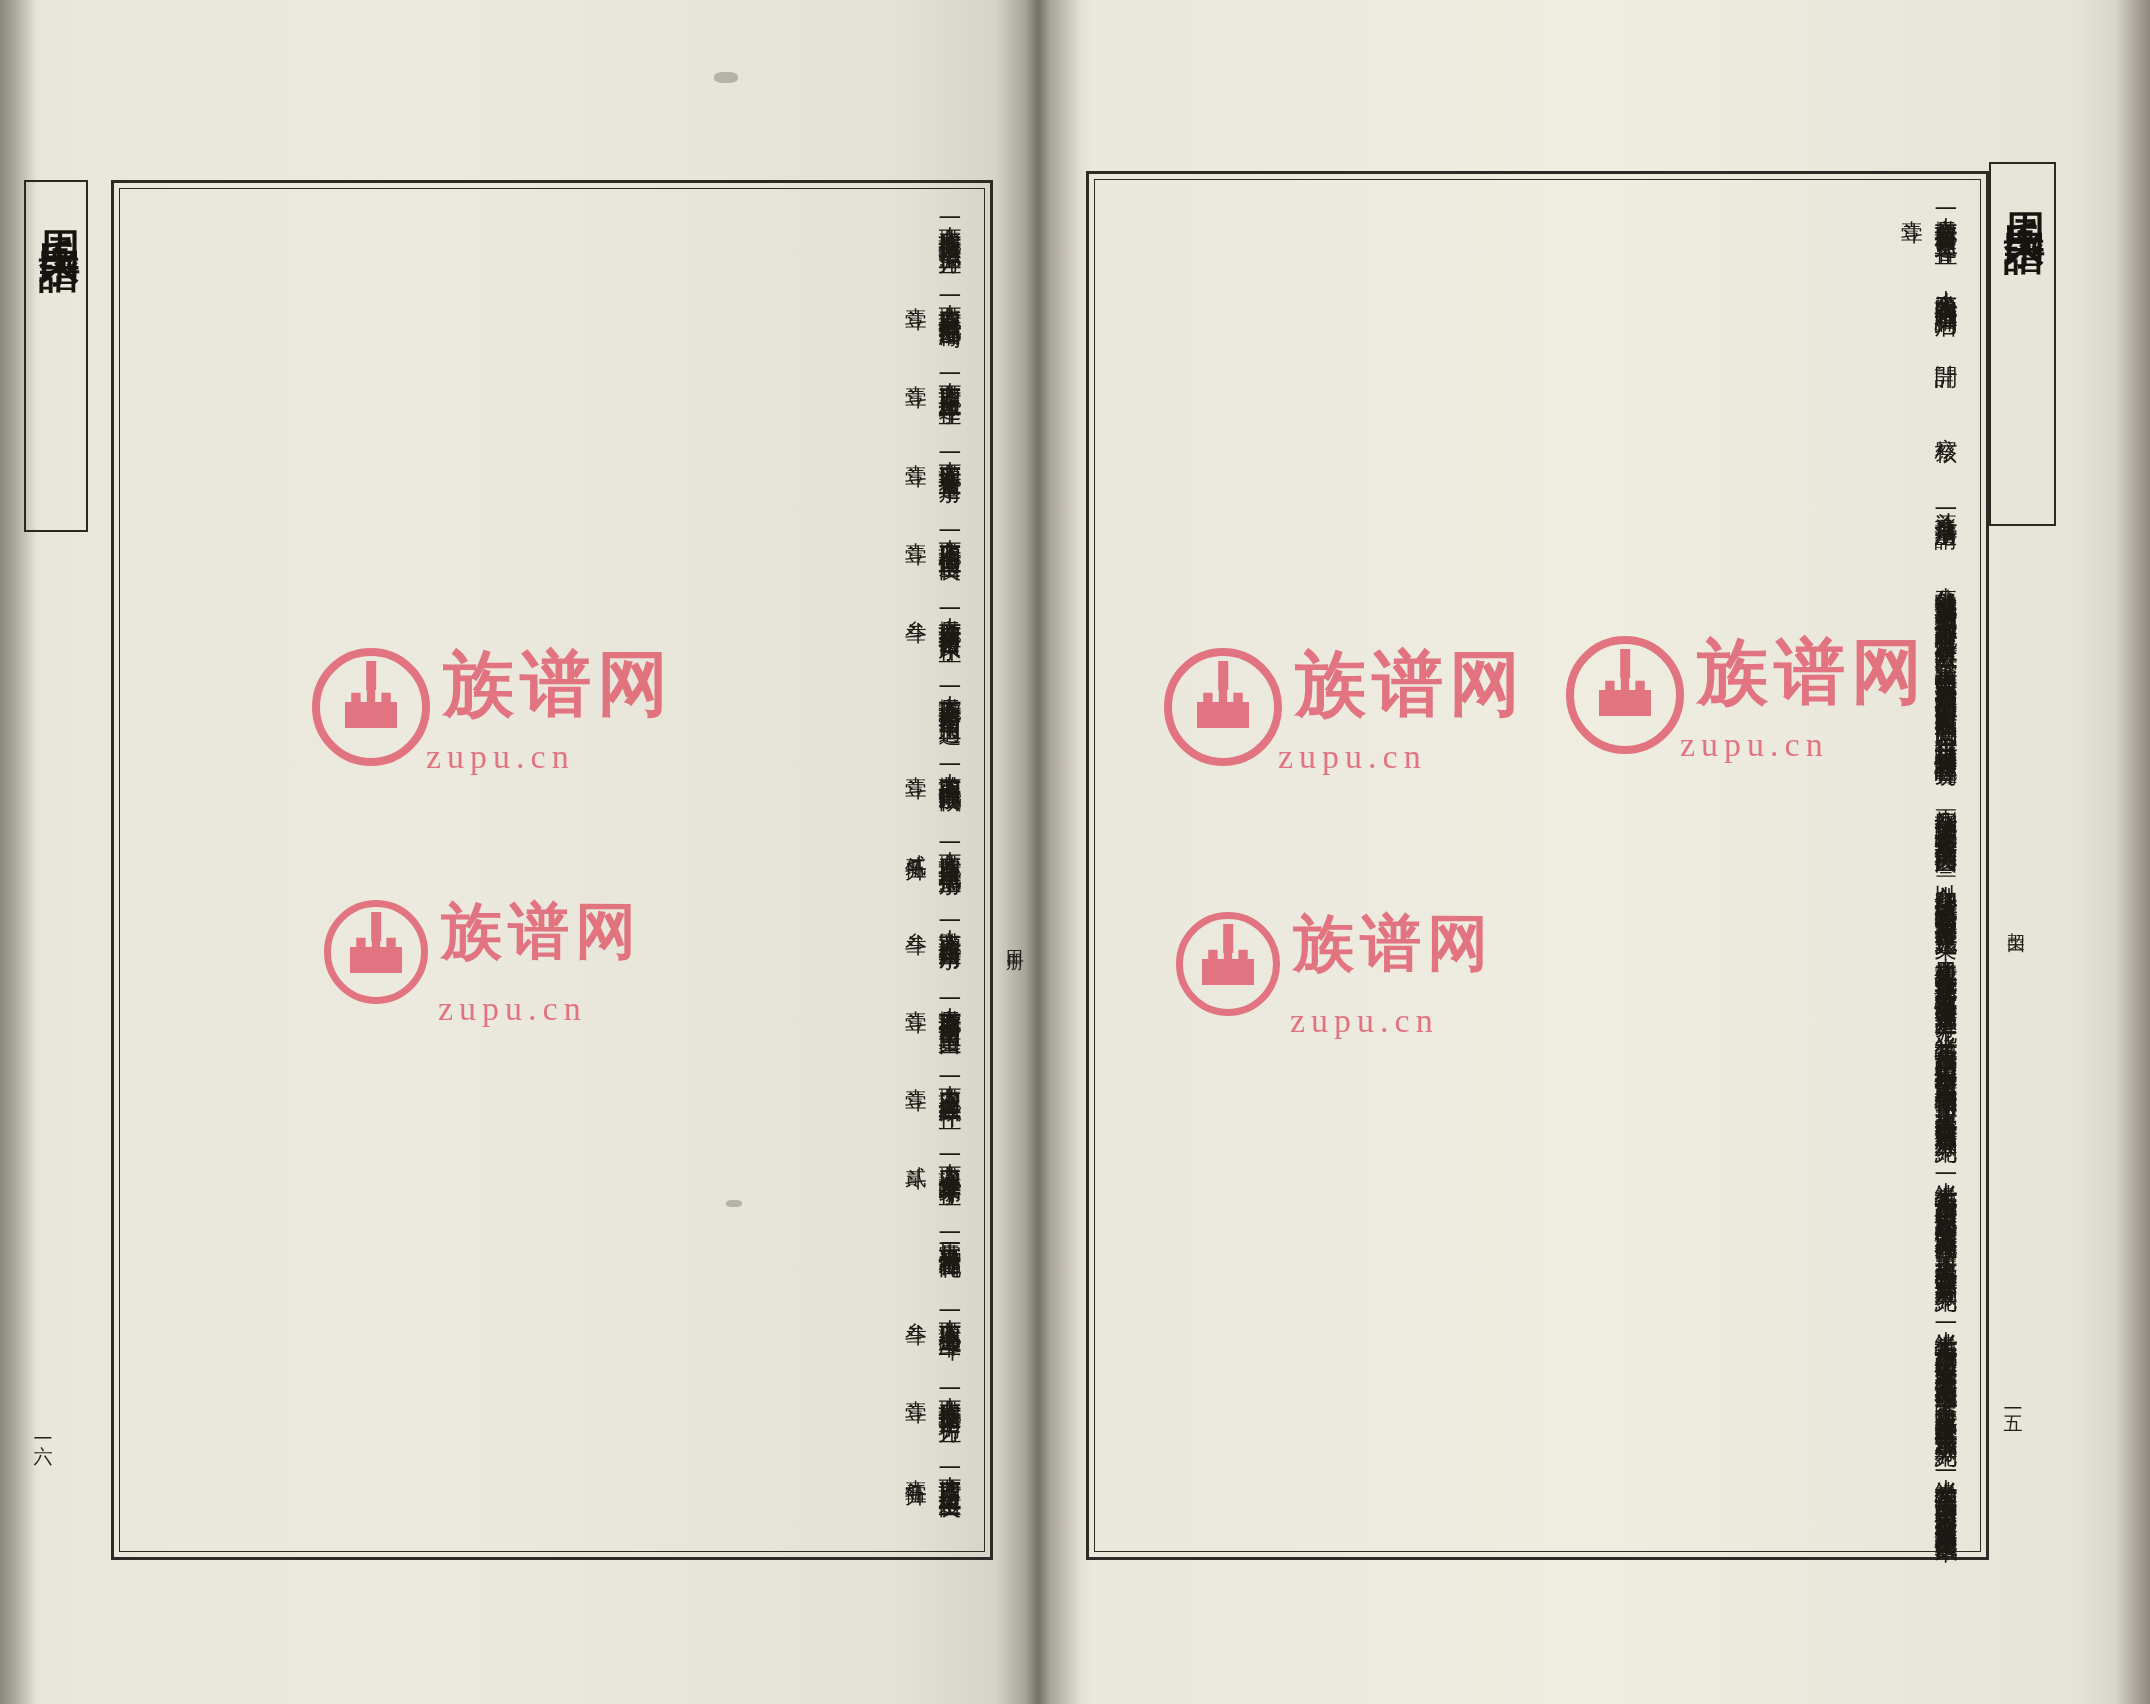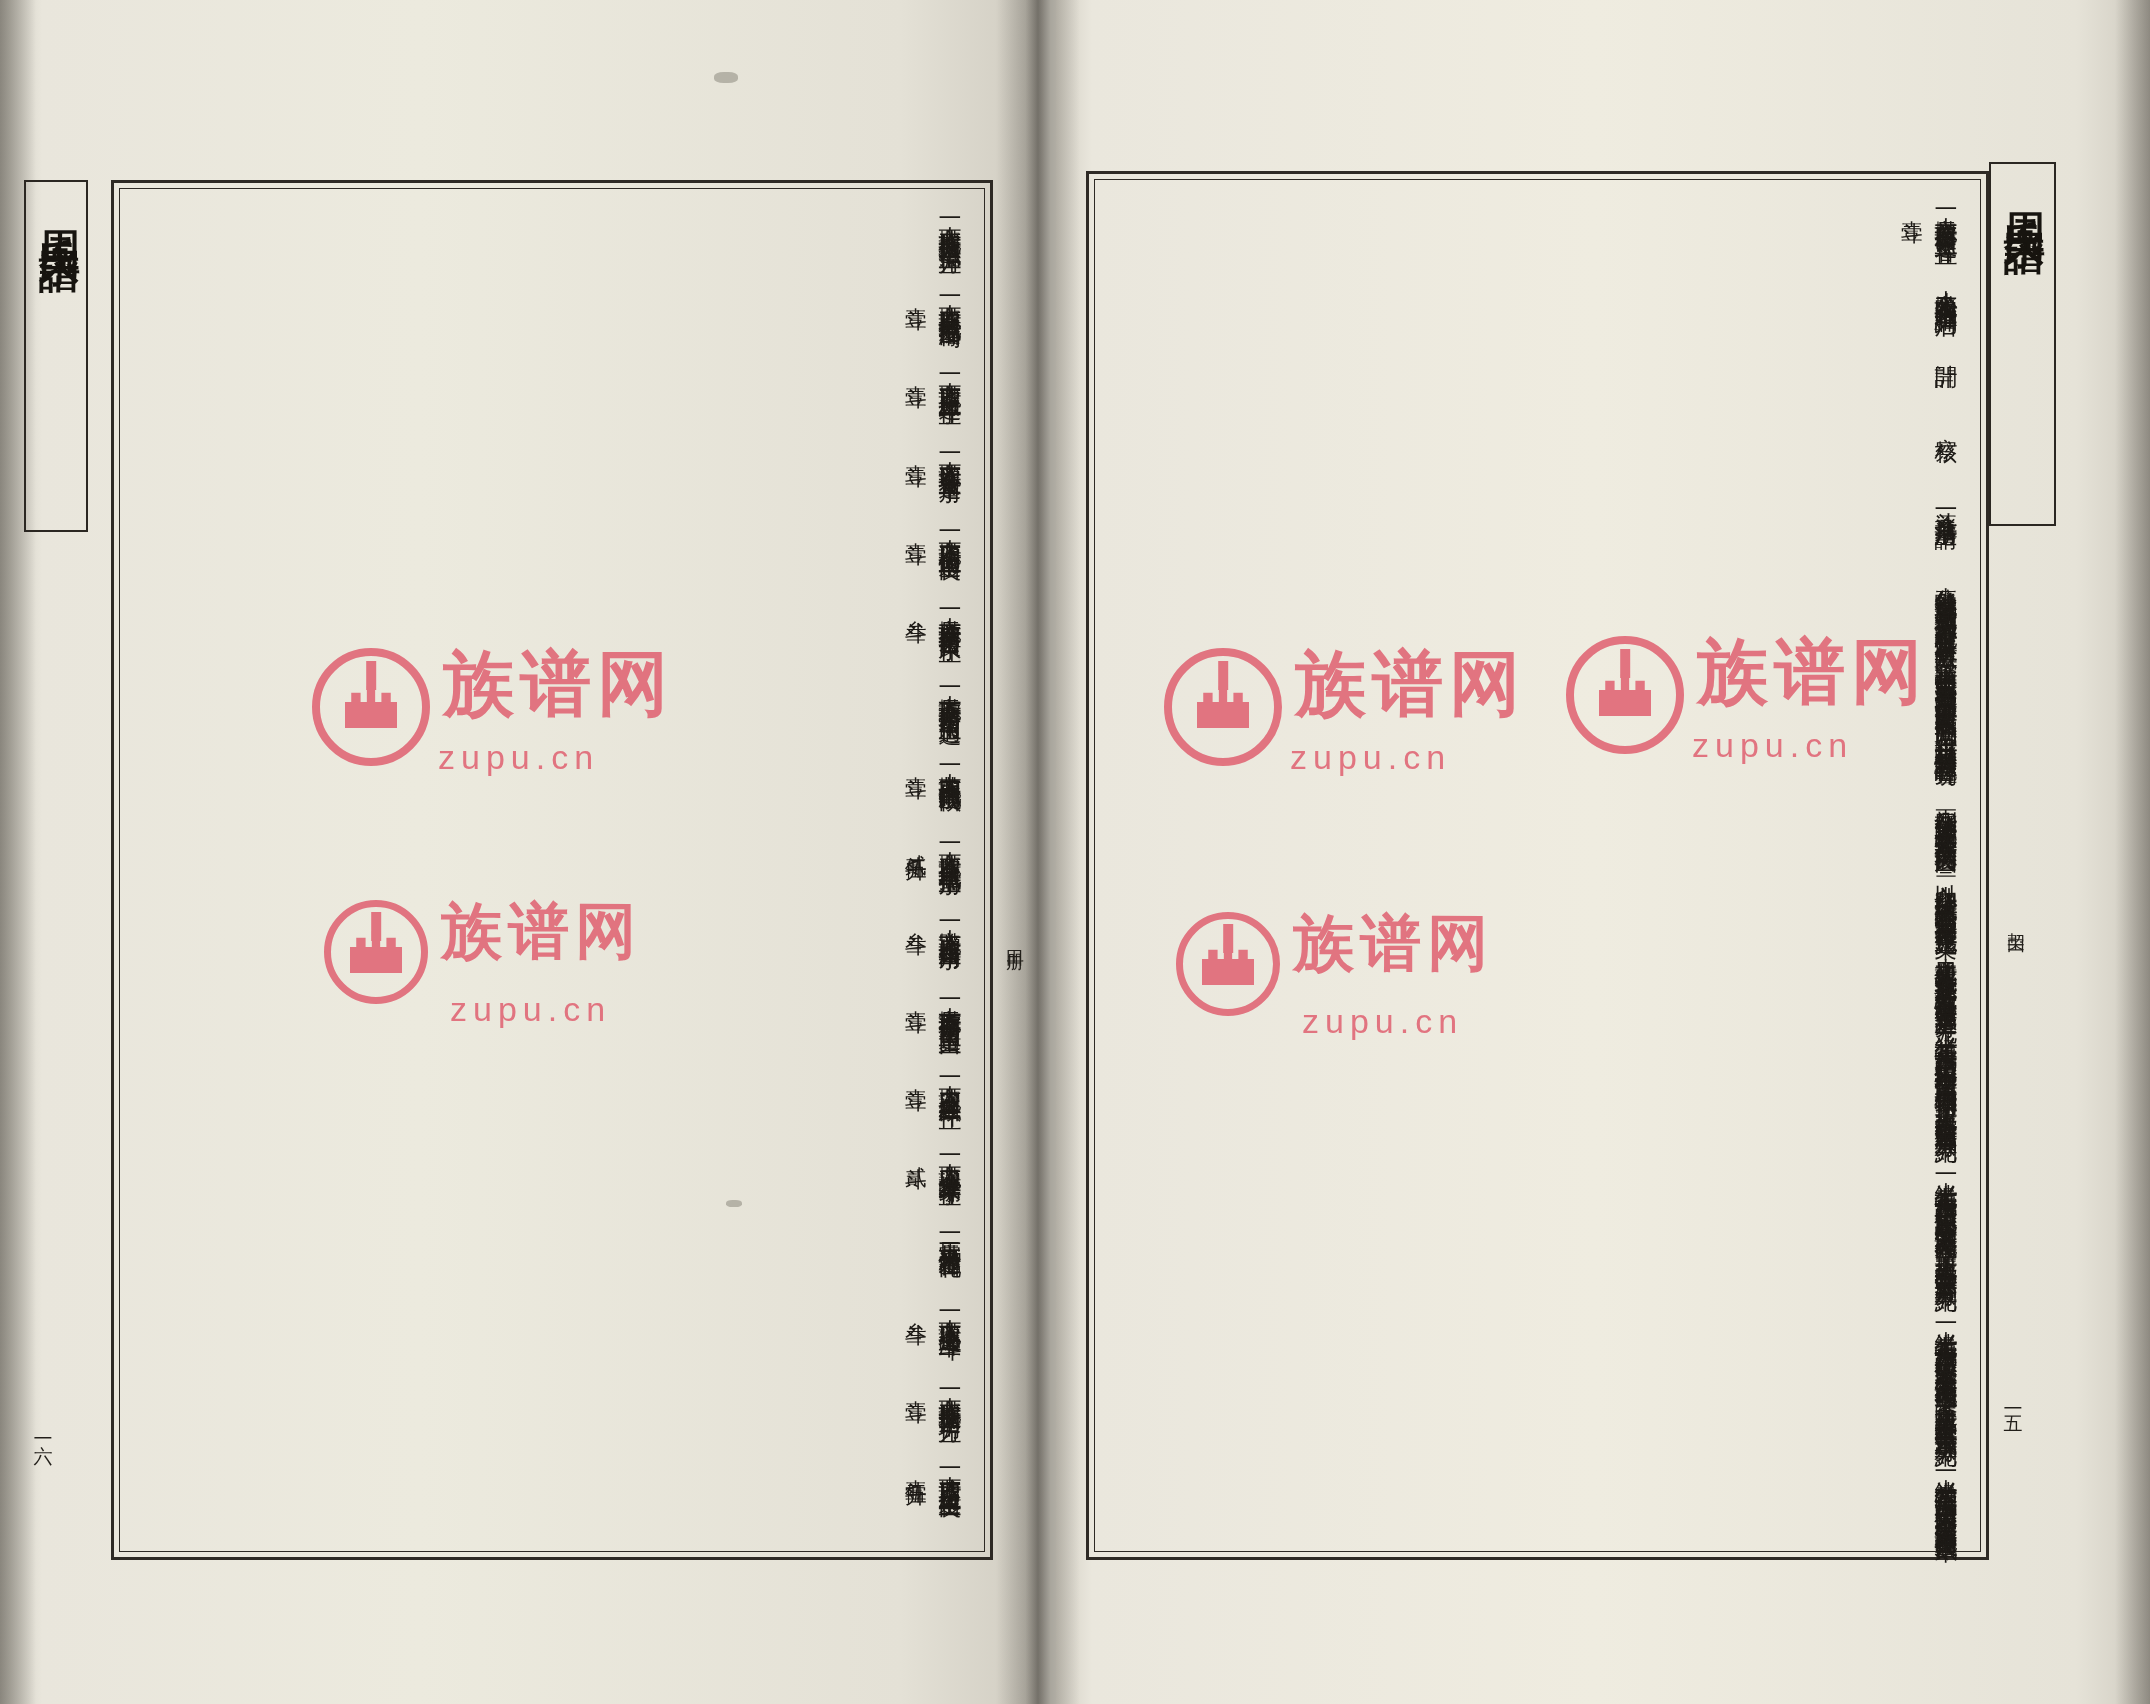--- a/index.html
+++ b/index.html
@@ -120,23 +120,23 @@
     content:"";position:absolute;left:50%;top:50%;transform:translate(-50%,-50%);
     width:52px;height:42px;background:#e06070;
     clip-path:polygon(0 100%,0 38%,12% 38%,12% 16%,30% 16%,30% 38%,42% 38%,42% 0,58% 0,58% 38%,70% 38%,70% 16%,88% 16%,88% 38%,100% 38%,100% 100%);
   }
   .wm .wtext{
     font-size:71px;color:#e06070;font-weight:700;letter-spacing:6px;
     margin-left:13.2px;line-height:1;
     font-family:"DejaVu Sans","Liberation Sans",sans-serif;
   }
   .wm .wsub{
-    position:absolute;left:126px;top:90px;
+    position:absolute;left:114px;top:90px;
     font-size:34px;color:#e06070;letter-spacing:6px;
-    font-family:Liberation Sans, sans-serif;
+    font-family:Liberation Serif, serif;
   }
   #wm1{left:312px;top:648px;}
   #wm2{left:324px;top:900px;}
   #wm3{left:1164px;top:648px;}
   #wm4{left:1176px;top:912px;}
   #wm5{left:1566px;top:636px;}
   .wm.small .seal{width:90px;height:90px;border-width:7.2px;}
   .wm.small .wtext{font-size:61px;}
   .smudge{position:absolute;width:24px;height:10.8px;background:rgba(90,85,75,.35);border-radius:40%;}
 </style>

